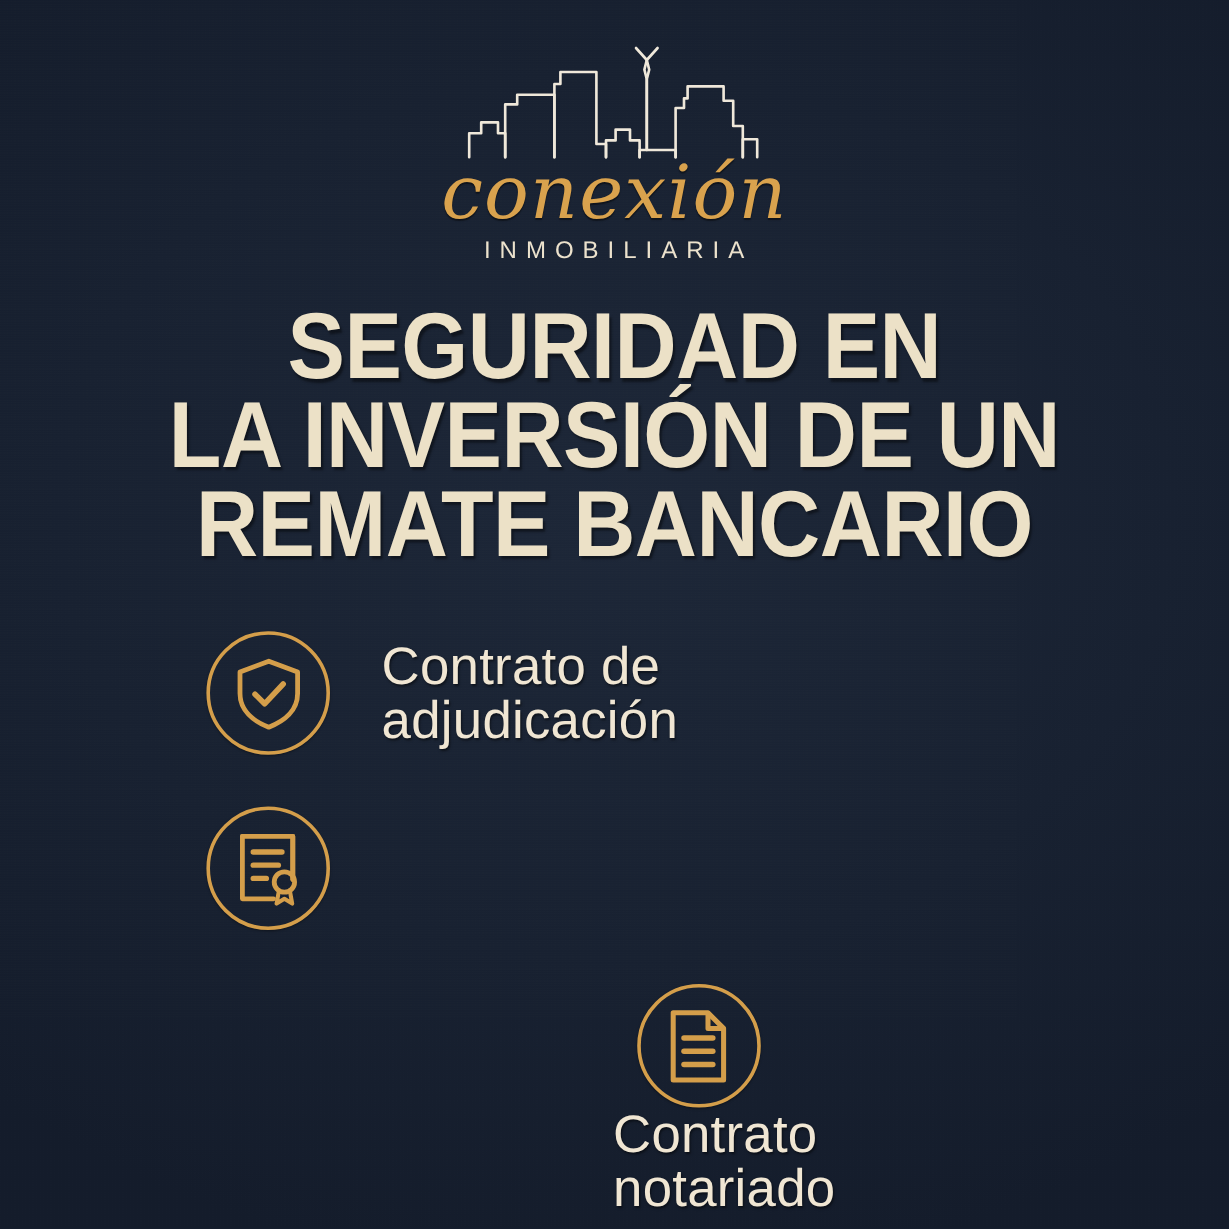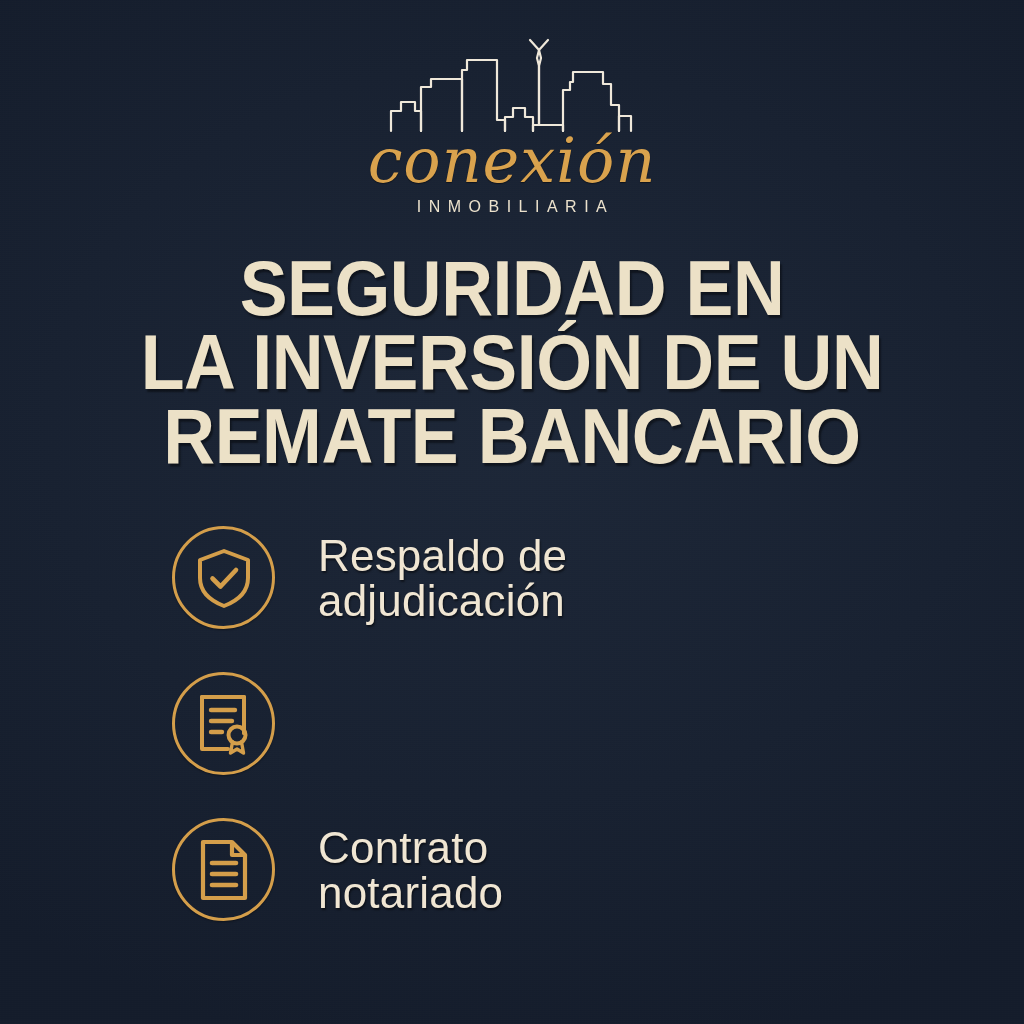--- a/index.html
+++ b/index.html
@@ -54,21 +54,21 @@
     letter-spacing: 1px;
     color: #d9a24d;
     line-height: 1;
     text-shadow: 0 1px 1px rgba(0,0,0,.45);
   }
   .brand-sub {
     display: block;
     margin-top: 7px;
     font-family: "Liberation Sans", sans-serif;
     font-weight: 300;
-    font-size: 16px;
+    font-size: 20px;
     letter-spacing: 7.5px;
     padding-left: 7px;
     color: #ece2cd;
     line-height: 1;
   }
 
   
   .headline {
     position: absolute;
     top: 251px;
@@ -93,21 +93,21 @@
     top: 528px;
     left: 172px;
     width: 820px;
   }
   .feature {
     display: flex;
     align-items: center;
     height: 99px;
     margin-bottom: 47px;
   }
-  .feature:last-child { margin-bottom: 0; }
+  .feature:last-child { margin-bottom: 0; flex-direction: column; }
 
   .icon-circle {
     flex: 0 0 auto;
     width: 97px;
     height: 97px;
     border: 3px solid #d49e4a;
     border-radius: 50%;
     display: flex;
     align-items: center;
     justify-content: center;
@@ -166,21 +166,21 @@
 
   <div class="features">
 
     <div class="feature">
       <span class="icon-circle">
         <svg width="60" height="62" viewBox="0 0 60 62" fill="none">
           <path d="M30 4 L54 13 V31 C54 45 43 54 30 59 C17 54 6 45 6 31 V13 Z" stroke="#d49e4a" stroke-width="4" stroke-linejoin="round"></path>
           <path d="M18.5 31.5 L26.5 39.5 L42 23" stroke="#d49e4a" stroke-width="4.6" stroke-linecap="round" stroke-linejoin="round"></path>
         </svg>
       </span>
-      <span class="feature-label">Respaldo de
+      <span class="feature-label">Contrato de
 adjudicación</span>
     </div>
 
     <div class="feature">
       <span class="icon-circle">
         <svg width="60" height="62" viewBox="0 0 60 62" fill="none">
           <path d="M8 4 H50 V40" stroke="#d49e4a" stroke-width="4" stroke-linecap="round" stroke-linejoin="round"></path>
           <path d="M8 4 V56 H34" stroke="#d49e4a" stroke-width="4" stroke-linecap="round" stroke-linejoin="round"></path>
           <path d="M50 4 V40" stroke="#d49e4a" stroke-width="4" stroke-linecap="round"></path>
           <path d="M17 17 H41" stroke="#d49e4a" stroke-width="4.4" stroke-linecap="round"></path>

